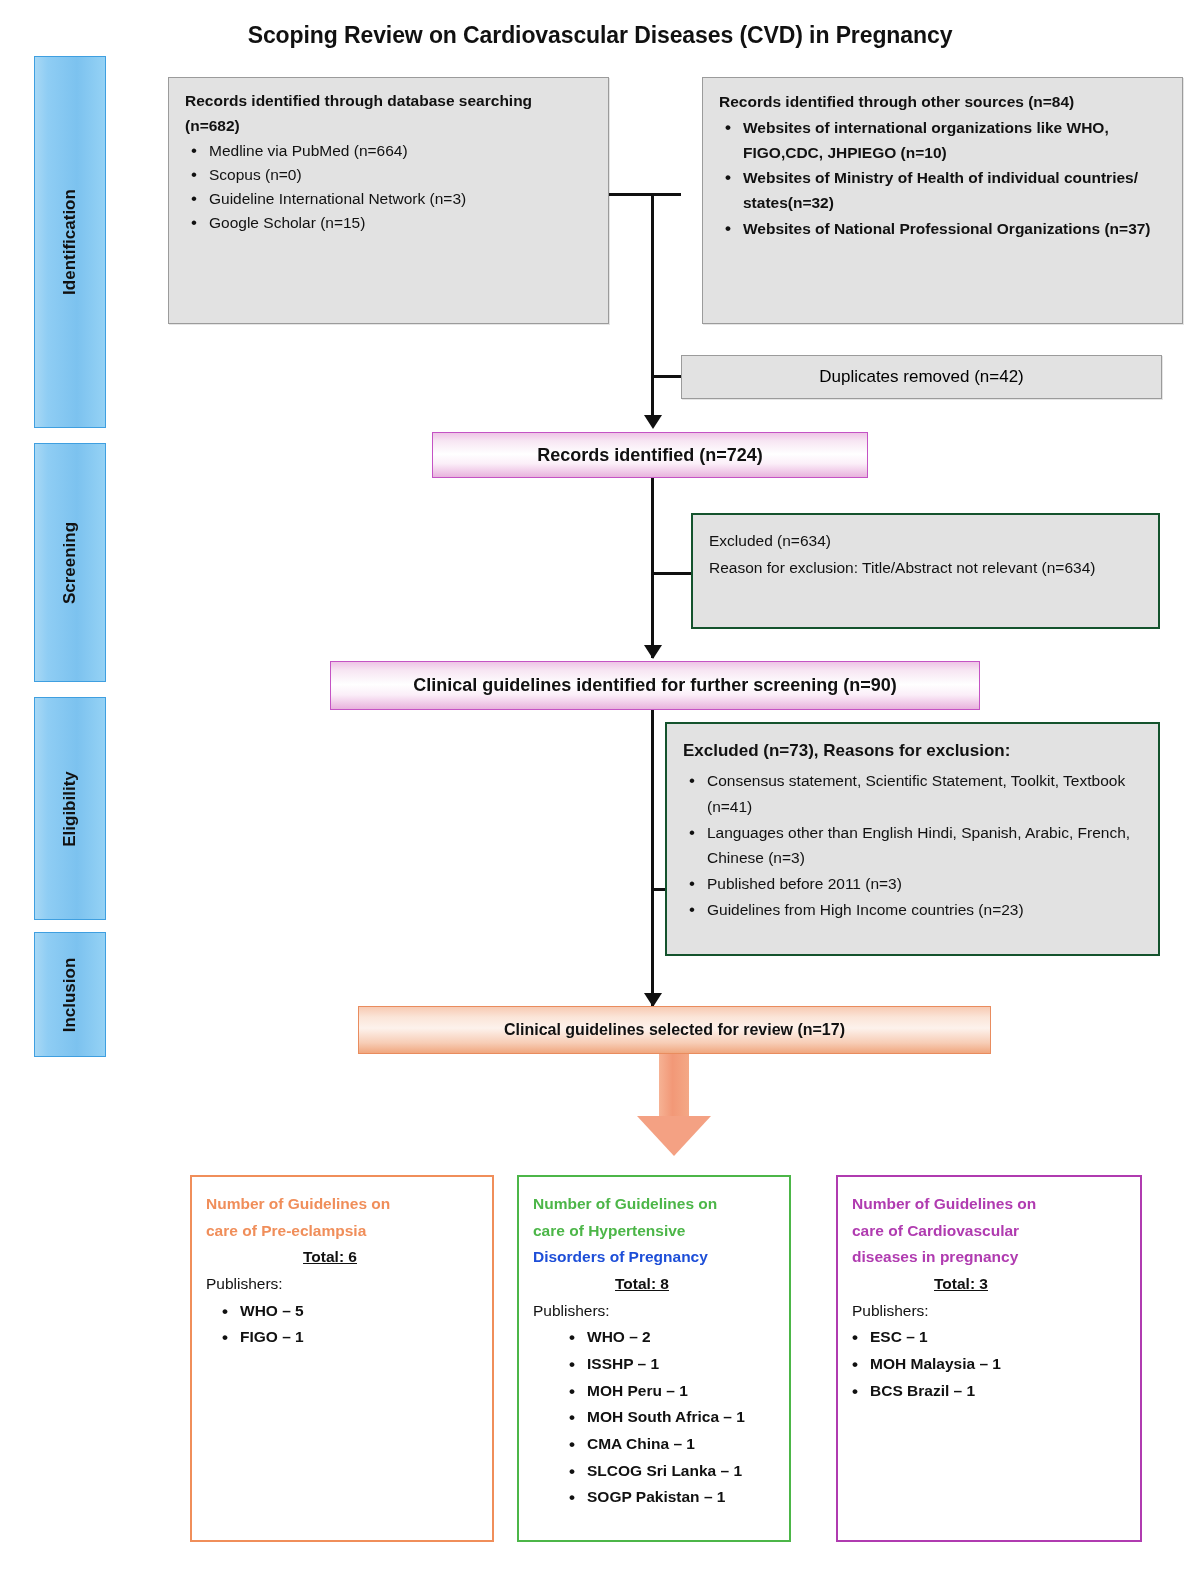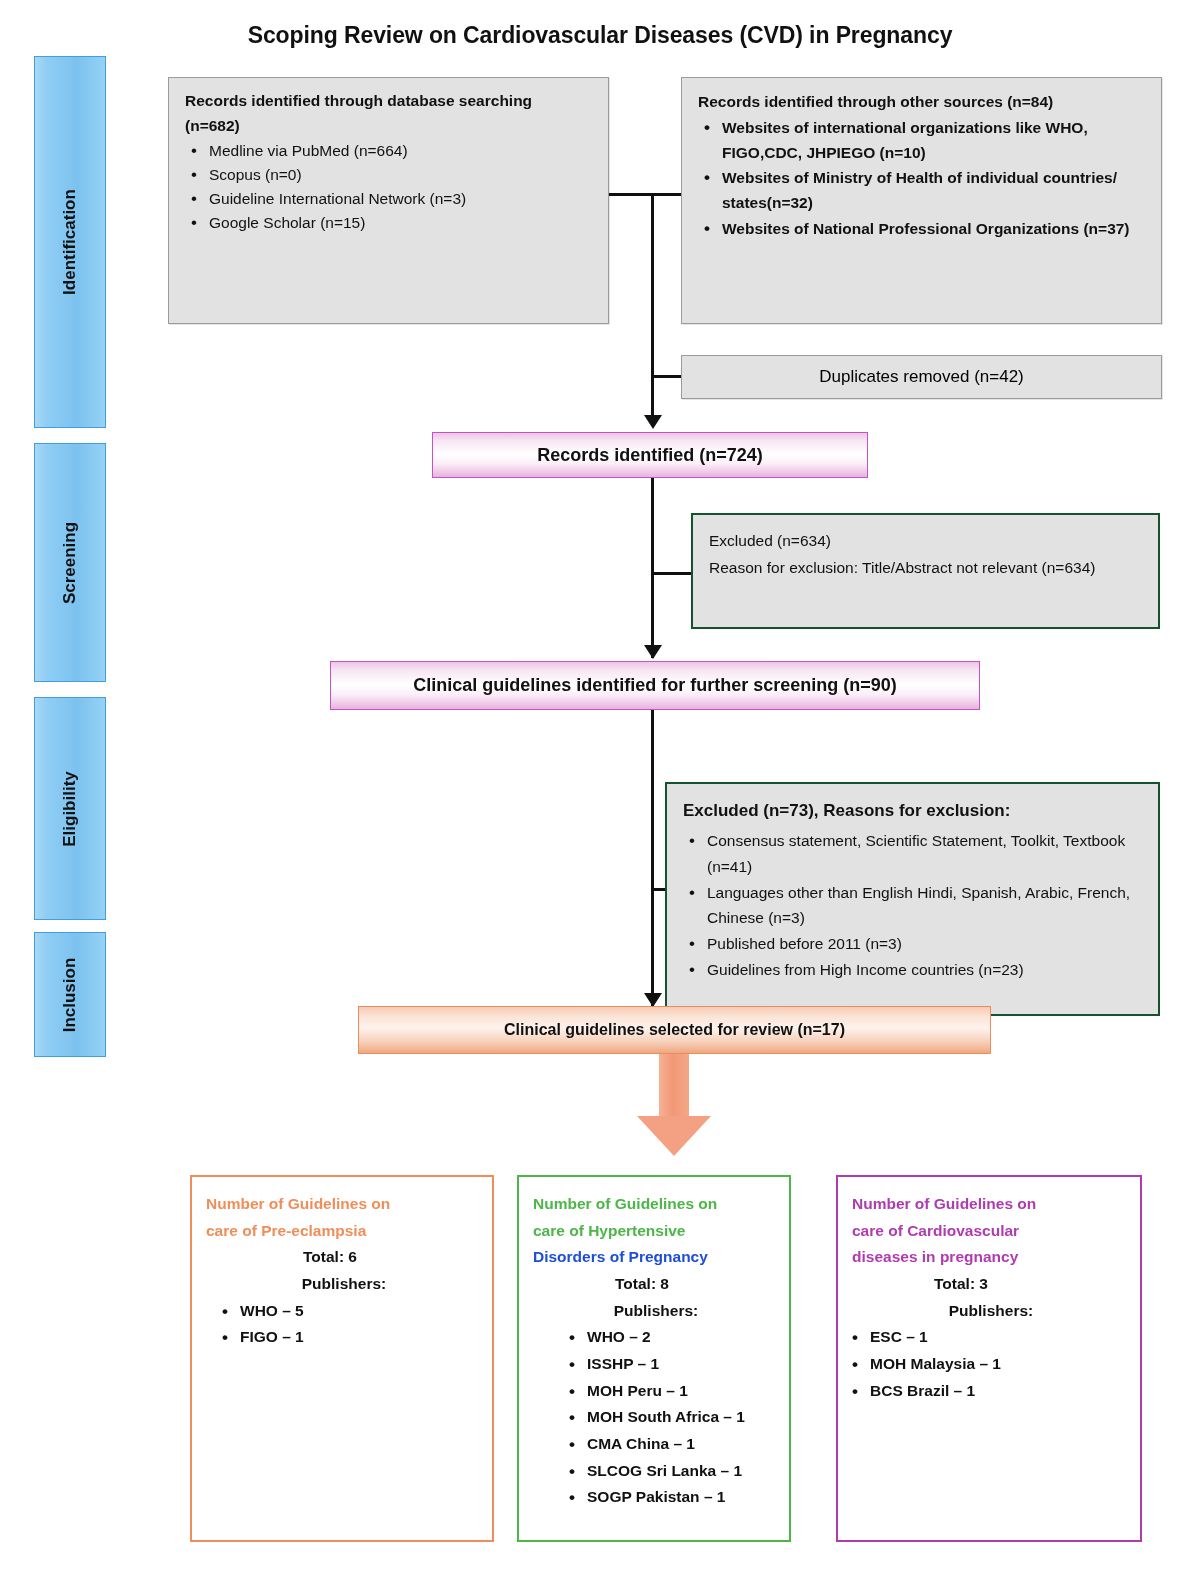--- a/index.html
+++ b/index.html
@@ -173,27 +173,27 @@
     line-height: 1.72;
     color: #111111;
   }
   .result-heading {
     font-weight: bold;
     margin: 0;
   }
   .result-total {
     font-weight: bold;
     text-align: center;
+    text-decoration: underline;
     margin: 0;
     padding-right: 28px;
   }
   .result-pub {
-    font-weight: bold;
-    margin: 0;
-    text-align: center;
+    font-weight: normal;
+    margin: 0;
   }
   ul.plist {
     margin: 0;
     padding: 0 0 0 54px;
     list-style: none;
   }
   ul.plist li {
     position: relative;
     font-weight: bold;
   }
@@ -249,21 +249,21 @@
       <div class="box-title">(n=682)</div>
       <ul class="blist">
         <li>Medline via PubMed (n=664)</li>
         <li>Scopus (n=0)</li>
         <li>Guideline International Network (n=3)</li>
         <li>Google Scholar (n=15)</li>
       </ul>
     </div>
   </div>
 
-  <div class="box grey-box" style="left:681px; top:77px; width:481px; height:247px;">
+  <div class="box grey-box" style="left:702px; top:77px; width:481px; height:247px;">
     <div class="box-inner" style="line-height:1.62;">
       <div class="box-title">Records identified through other sources (n=84)</div>
       <ul class="blist bold" style="font-weight:normal;">
         <li>Websites of international organizations like WHO, FIGO,CDC, JHPIEGO (n=10)</li>
         <li>Websites of Ministry of Health of individual countries/ states(n=32)</li>
         <li>Websites of National Professional Organizations (n=37)</li>
       </ul>
     </div>
   </div>
 
@@ -279,21 +279,21 @@
     <div class="box-inner" style="padding-top:13px; line-height:1.72;">
       <div>Excluded (n=634)</div>
       <div>Reason for exclusion: Title/Abstract not relevant (n=634)</div>
     </div>
   </div>
 
   <div class="pink-box" style="left:330px; top:661px; width:650px; height:49px;">
     <span>Clinical guidelines identified for further screening (n=90)</span>
   </div>
 
-  <div class="box grey-box-dark" style="left:665px; top:782px; width:495px; height:234px;">
+  <div class="box grey-box-dark" style="left:665px; top:722px; width:495px; height:234px;">
     <div class="box-inner" style="padding-top:13px; line-height:1.66;">
       <div class="box-title" style="font-size:17px;">Excluded (n=73), Reasons for exclusion:</div>
       <ul class="blist" style="margin-top:3px;">
         <li>Consensus statement, Scientific Statement, Toolkit, Textbook (n=41)</li>
         <li>Languages other than English Hindi, Spanish, Arabic, French, Chinese (n=3)</li>
         <li>Published before 2011 (n=3)</li>
         <li>Guidelines from High Income countries (n=23)</li>
       </ul>
     </div>
   </div>

